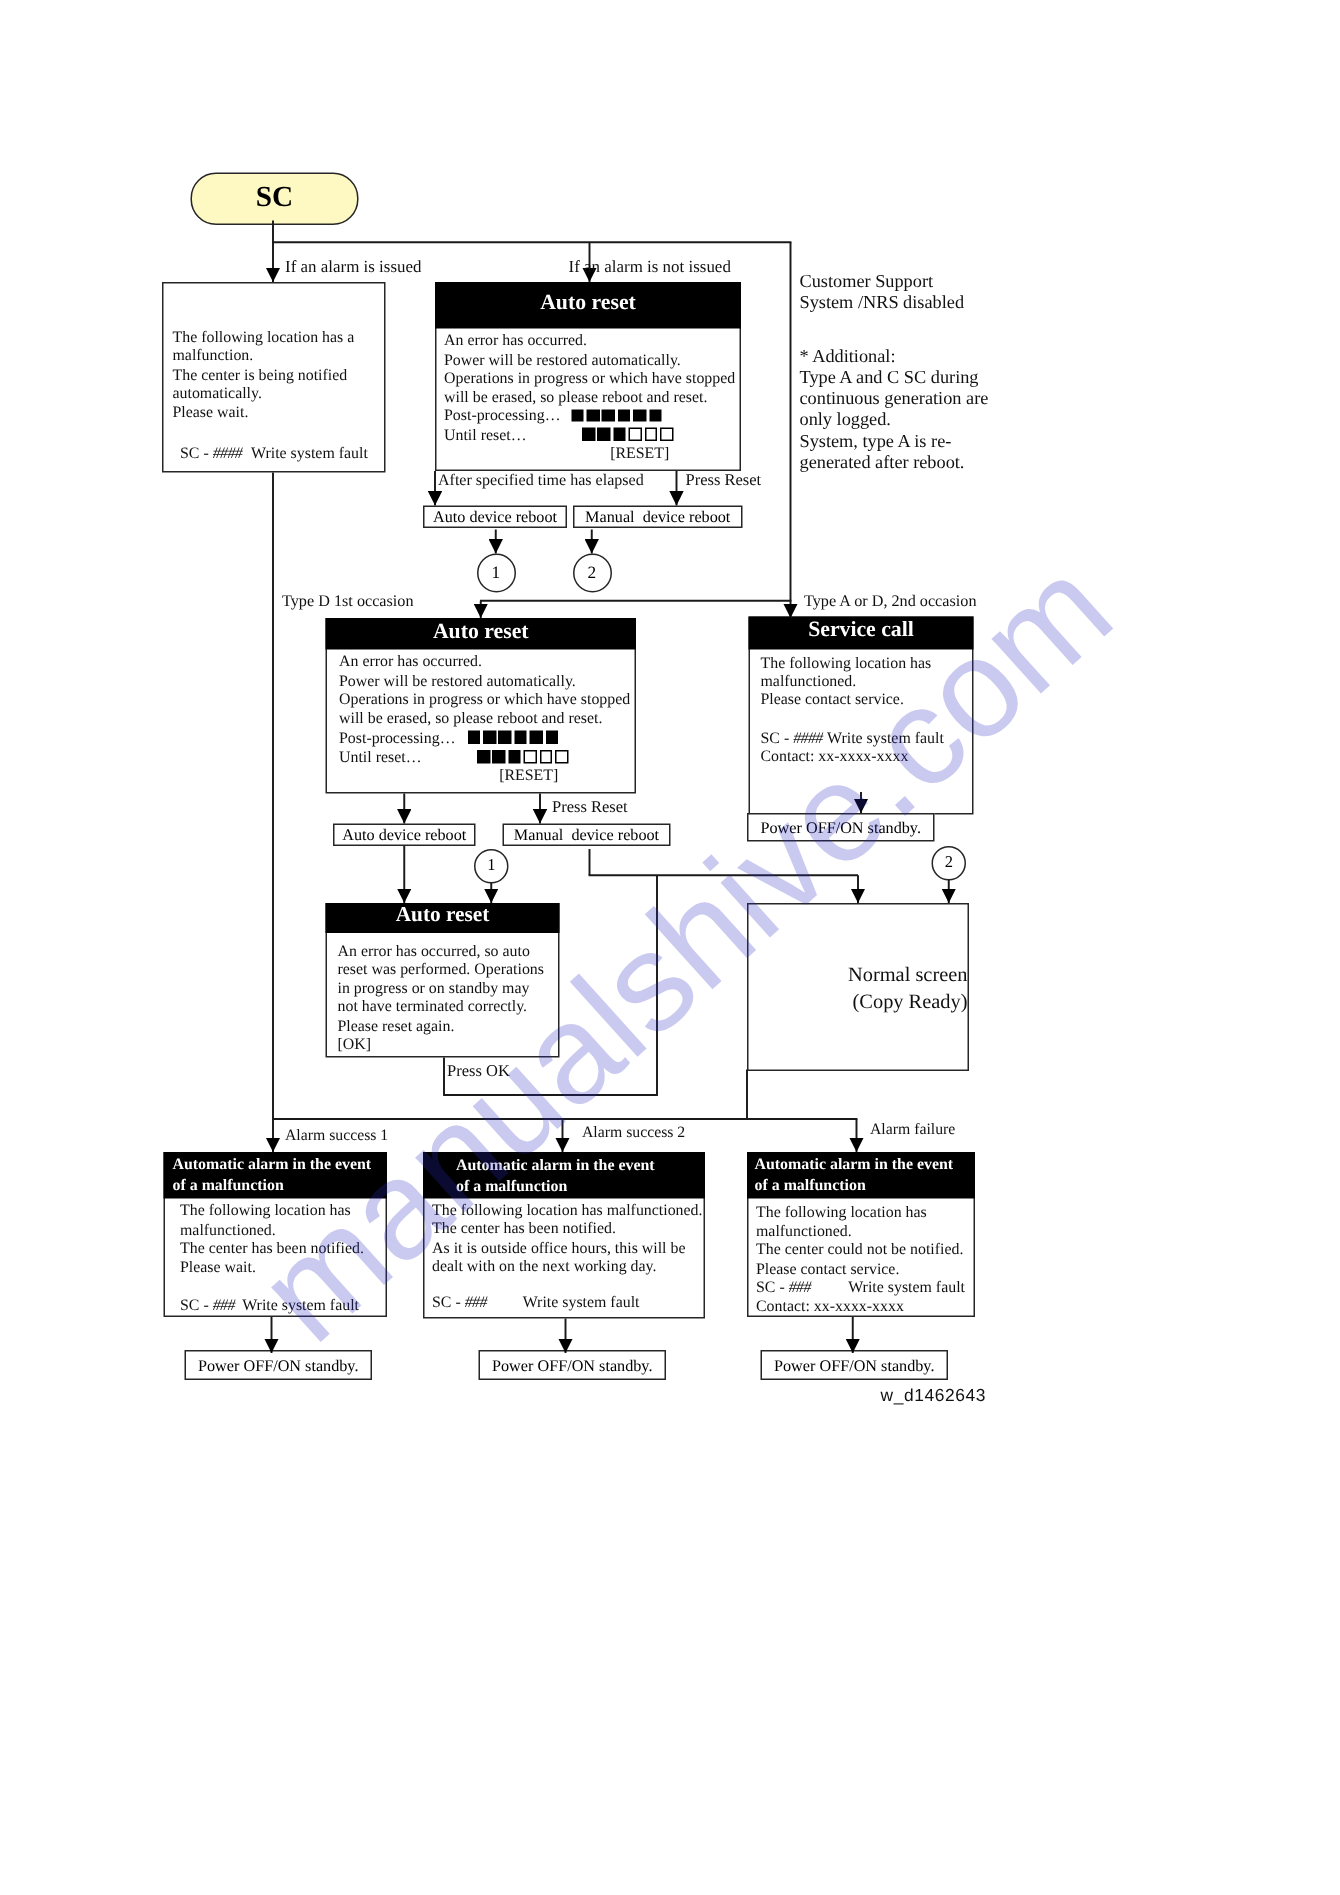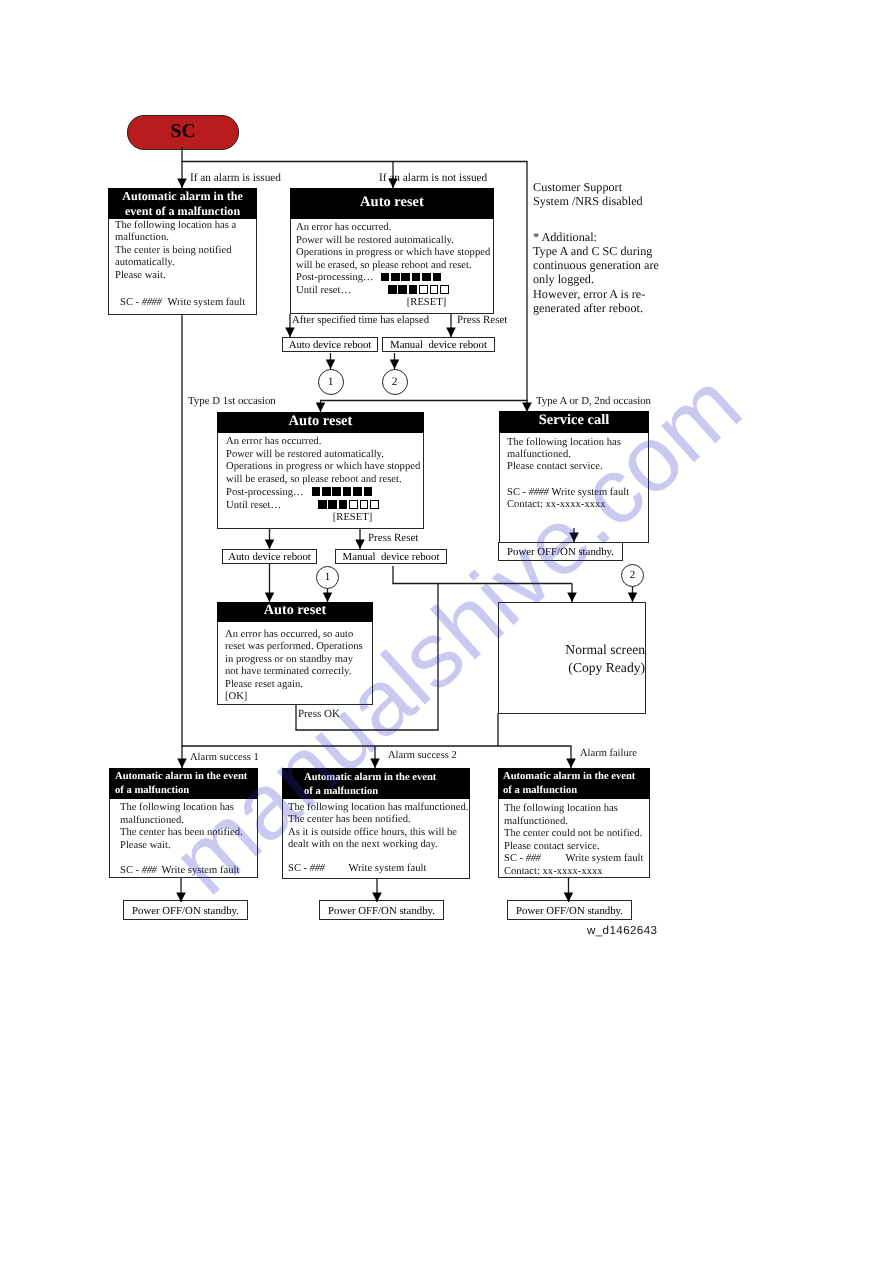--- a/index.html
+++ b/index.html
@@ -59,40 +59,36 @@
 <path d="M498,713 L498,746"></path>
 <path d="M181.4,746 L571.6,746"></path>
 <path d="M182,746 L182,768" marker-end="url(#ar)"></path>
 <path d="M375,746 L375,768" marker-end="url(#ar)"></path>
 <path d="M571,746 L571,768" marker-end="url(#ar)"></path>
 <path d="M181,878 L181,902" marker-end="url(#ar)"></path>
 <path d="M377,879 L377,902" marker-end="url(#ar)"></path>
 <path d="M568.5,878 L568.5,902" marker-end="url(#ar)"></path>
 </g>
 </svg>
-<div style="position:absolute;left:127px;top:115px;width:110px;height:33px;border:1px solid #262626;border-radius:17px;background:#b91c1c;z-index:2;text-align:center;">
+<div style="position:absolute;left:127px;top:115px;width:110px;height:33px;border:1px solid #262626;border-radius:17px;background:#fef9c3;z-index:2;text-align:center;">
 <span style="font-size:19.5px;font-weight:bold;line-height:32px;">SC</span></div>
 <div class="lbl" style="left:190px;top:172px;font-size:11.3px;">If an alarm is issued</div>
 <div class="lbl" style="left:379px;top:172px;font-size:11.3px;">If an alarm is not issued</div>
 <div style="position:absolute;left:533px;top:180px;width:160px;font-size:12.2px;line-height:14.3px;z-index:2;color:#111;">
 <div>Customer Support</div>
       <div>System /NRS disabled</div>
       <div style="height:21px"></div>
       <div>* Additional:</div>
       <div>Type A and C SC during</div>
       <div>continuous generation are</div>
       <div>only logged.</div>
-      <div>However, error A is re-</div>
+      <div>System, type A is re-</div>
       <div>generated after reboot.</div>
     </div>
 <div class="box" style="left:108px;top:188px;width:149px;height:127px;">
-<div class="hdr" style="height:31px;font-size:12.1px;padding-top:1px;line-height:15px;">
-<div>Automatic alarm in the</div>
-        <div>event of a malfunction</div>
-      </div>
 <div class="bodytxt" style="top:31px;left:6px;font-size:10.6px;line-height:12.4px;">
 <div>The following location has a</div>
         <div>malfunction.</div>
         <div>The center is being notified</div>
         <div>automatically.</div>
         <div>Please wait.</div>
 <div style="height:15px"></div>
 <div style="padding-left:5px;"><span>SC - </span><span class="hashit">####</span><span style="margin-left:6px;">Write system fault</span></div>
 </div>
     </div>

